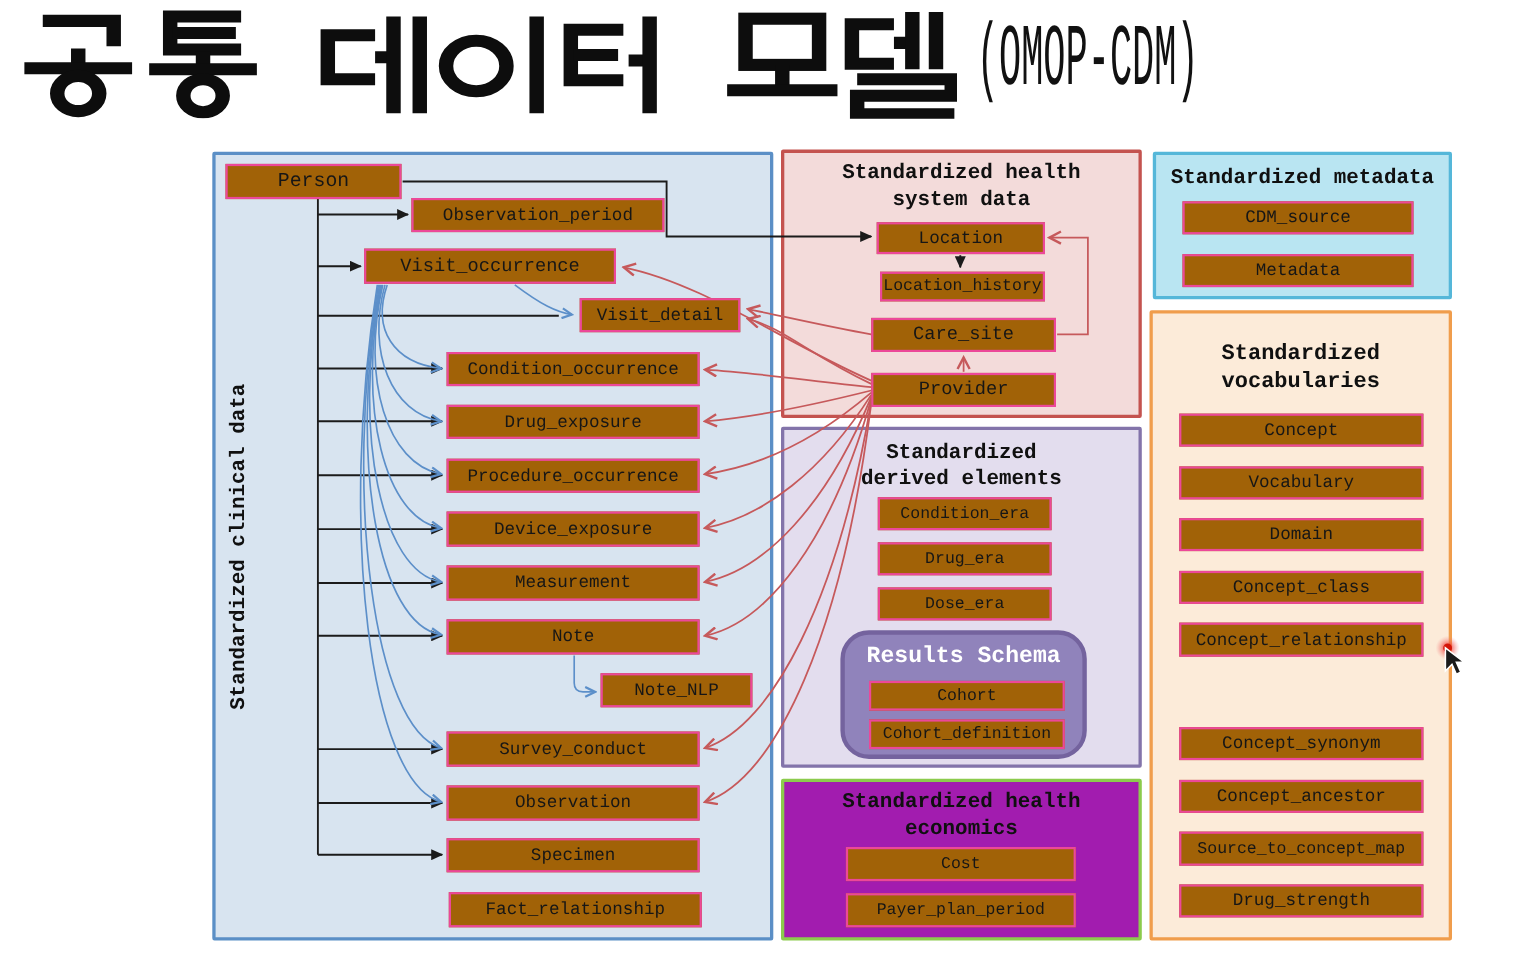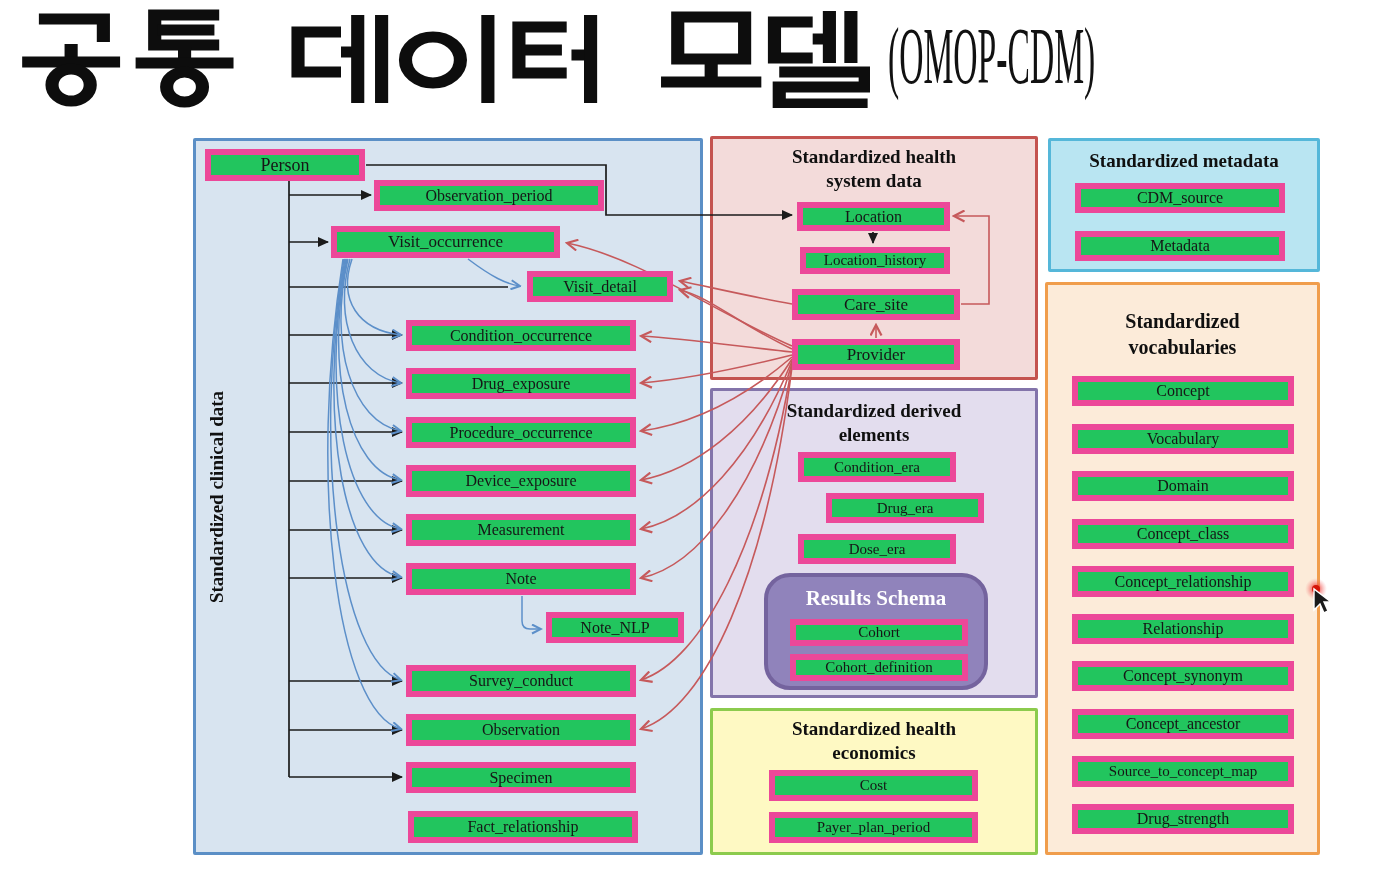--- a/index.html
+++ b/index.html
@@ -1,20 +1,20 @@
 <!DOCTYPE html>
 <html><head>
 <meta charset="utf-8">
 <style>
   html,body{margin:0;padding:0;background:#ffffff;}
   #stage{position:relative;width:1377px;height:860px;background:#ffffff;overflow:hidden;
-         font-family:Liberation Serif, serif;}
+         font-family:Liberation Mono, monospace;}
   .section{position:absolute;box-sizing:border-box;border:3px solid;z-index:1;border-radius:2px;}
   .sec-head{font-weight:bold;color:#101010;text-align:center;line-height:1.28;margin:0 auto;}
-  .box{position:absolute;box-sizing:border-box;background:#22c55e;border:6px solid #ec4899;
+  .box{position:absolute;box-sizing:border-box;background:#a16207;border:2px solid #ec4899;
        display:flex;align-items:center;justify-content:center;font-size:16px;color:#161616;
        z-index:3;white-space:nowrap;}
   .vlabel{position:absolute;left:194px;top:138px;width:46px;height:717px;display:flex;
           align-items:center;justify-content:center;z-index:2;}
   .vlabel span{transform:rotate(-90deg);white-space:nowrap;font-weight:bold;font-size:19px;color:#101010;}
   #arrows{position:absolute;left:0;top:0;z-index:2;}
   #title-wrap{position:absolute;left:15px;top:8px;z-index:4;}
   #title-latin{position:absolute;left:888px;top:14px;font-size:80px;font-weight:400;color:#111;
                transform:scaleX(0.42);transform-origin:left top;white-space:nowrap;z-index:4;
                letter-spacing:0px;line-height:1.05;}
@@ -94,21 +94,21 @@
   </div>
 
   <div class="section" style="left:1048px;top:138px;width:272px;height:134px;border-color:#55b7d9;background:#b9e5f2;">
     <div class="sec-head" style="font-size:19px;padding-top:8px;">Standardized metadata</div>
   </div>
 
   <div class="section" style="left:710px;top:388px;width:328px;height:310px;border-color:#8374aa;background:#e3ddee;">
     <div class="sec-head" style="font-size:19px;width:210px;padding-top:8px;">Standardized derived elements</div>
   </div>
 
-  <div class="section" style="left:710px;top:708px;width:328px;height:147px;border-color:#8ccb4d;background:#fef9c3;">
+  <div class="section" style="left:710px;top:708px;width:328px;height:147px;border-color:#8ccb4d;background:#a21caf;">
     <div class="sec-head" style="font-size:19px;width:220px;padding-top:6px;">Standardized health economics</div>
   </div>
 
   <div class="section" style="left:1045px;top:282px;width:275px;height:573px;border-color:#f09d4c;background:#fcebd9;">
     <div class="sec-head" style="font-size:20px;width:150px;padding-top:24px;">Standardized vocabularies</div>
   </div>
 
   <svg id="arrows" width="1377" height="886">
     <defs>
       <marker id="ab" markerUnits="userSpaceOnUse" markerWidth="11" markerHeight="10" refX="10" refY="5" orient="auto">
@@ -188,38 +188,37 @@
 
   <div class="box" style="left:797px;top:202px;width:153px;height:29px;">Location</div>
   <div class="box" style="left:800px;top:247px;width:150px;height:27px;font-size:15px;">Location_history</div>
   <div class="box" style="left:792px;top:289px;width:168px;height:31px;font-size:17px;">Care_site</div>
   <div class="box" style="left:792px;top:339px;width:168px;height:31px;font-size:17px;text-align:center;">Provider</div>
 
   <div class="box" style="left:1075px;top:183px;width:210px;height:30px;">CDM_source</div>
   <div class="box" style="left:1075px;top:231px;width:210px;height:30px;">Metadata</div>
 
   <div class="box" style="left:798px;top:452px;width:158px;height:30px;font-size:15px;">Condition_era</div>
-  <div class="box" style="left:798px;top:493px;width:158px;height:30px;font-size:15px;margin-left:28px;">Drug_era</div>
+  <div class="box" style="left:798px;top:493px;width:158px;height:30px;font-size:15px;">Drug_era</div>
   <div class="box" style="left:798px;top:534px;width:158px;height:30px;font-size:15px;">Dose_era</div>
 
   <div class="results">
     <div class="sec-head">Results Schema</div>
   </div>
   <div class="box" style="left:790px;top:619px;width:178px;height:27px;font-size:15px;z-index:4;">Cohort</div>
   <div class="box" style="left:790px;top:654px;width:178px;height:27px;font-size:15px;z-index:4;">Cohort_definition</div>
 
   <div class="box" style="left:769px;top:770px;width:209px;height:31px;font-size:15px;">Cost</div>
   <div class="box" style="left:769px;top:812px;width:209px;height:31px;font-size:15px;">Payer_plan_period</div>
 
   <div class="box" style="left:1072px;top:376px;width:222px;height:30px;">Concept</div>
   <div class="box" style="left:1072px;top:424px;width:222px;height:30px;">Vocabulary</div>
   <div class="box" style="left:1072px;top:471px;width:222px;height:30px;">Domain</div>
   <div class="box" style="left:1072px;top:519px;width:222px;height:30px;">Concept_class</div>
   <div class="box" style="left:1072px;top:566px;width:222px;height:31px;">Concept_relationship</div>
-  <div class="box" style="left:1072px;top:614px;width:222px;height:30px;">Relationship</div>
   <div class="box" style="left:1072px;top:661px;width:222px;height:30px;">Concept_synonym</div>
   <div class="box" style="left:1072px;top:709px;width:222px;height:30px;">Concept_ancestor</div>
   <div class="box" style="left:1072px;top:756px;width:222px;height:31px;font-size:15px;">Source_to_concept_map</div>
   <div class="box" style="left:1072px;top:804px;width:222px;height:30px;">Drug_strength</div>
 
   <svg id="cursor" width="42" height="46">
     <defs>
       <radialGradient id="glow">
         <stop offset="0%" stop-color="#e8150a" stop-opacity="0.95"></stop>
         <stop offset="45%" stop-color="#f04a45" stop-opacity="0.55"></stop>

